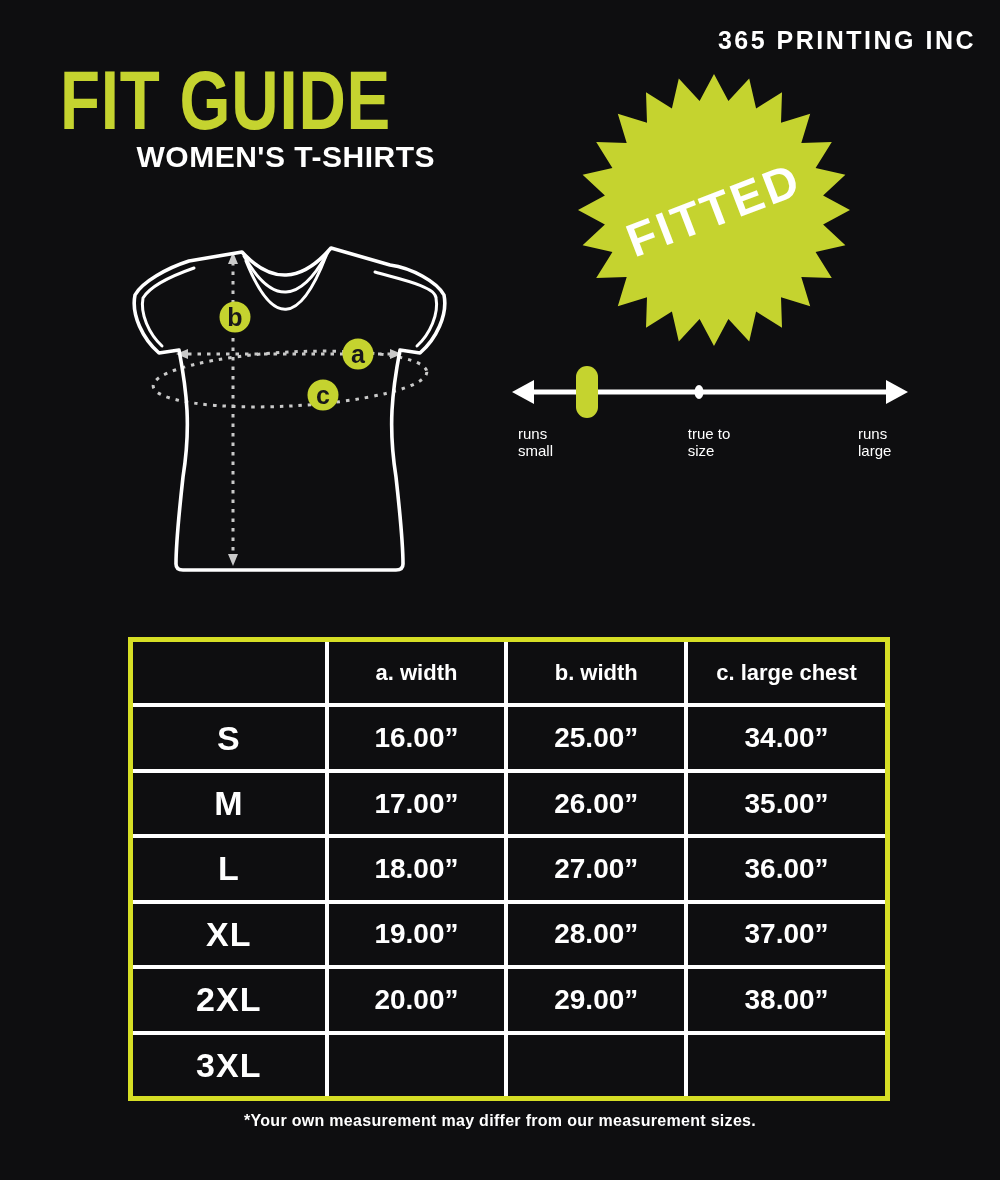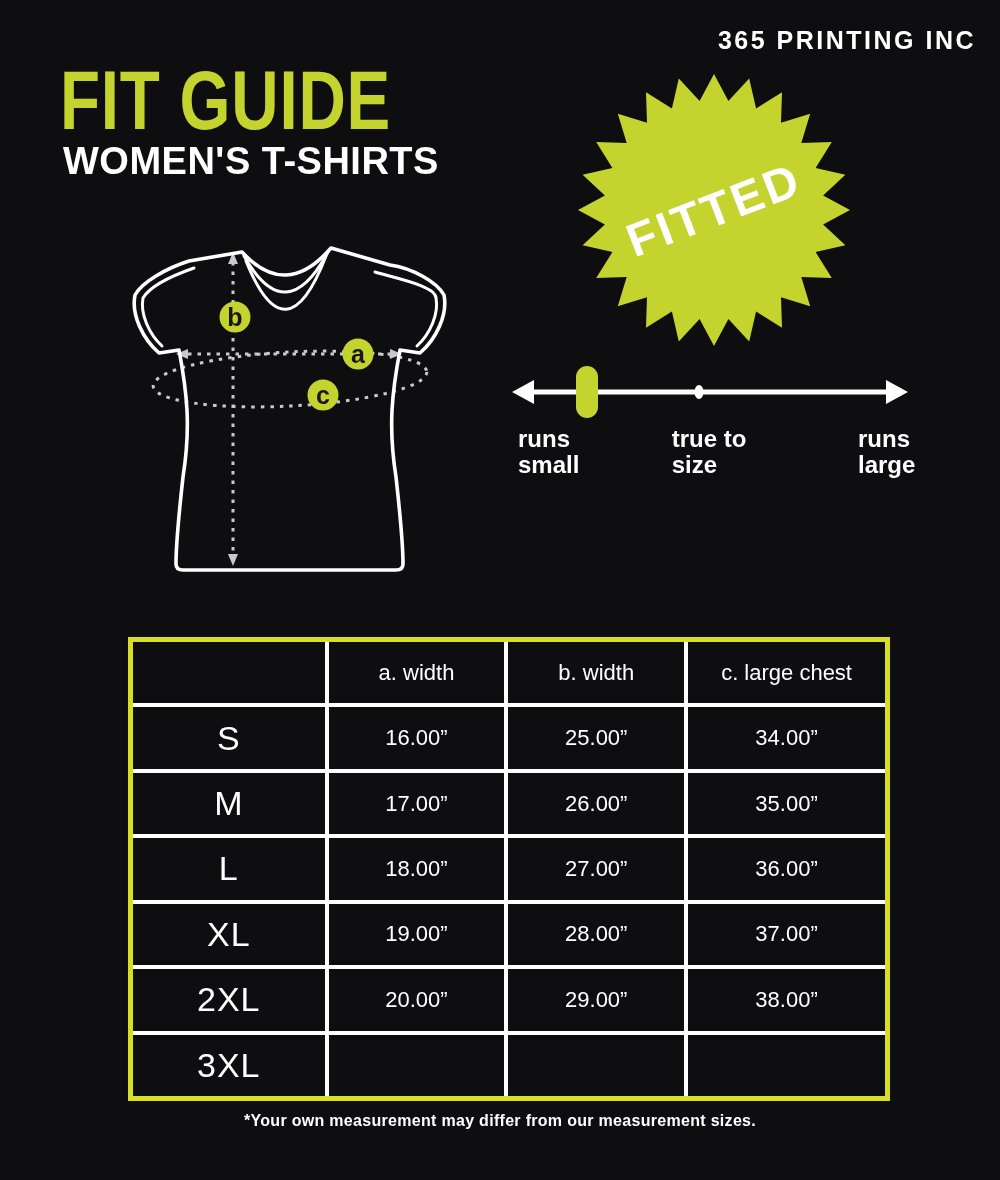--- a/index.html
+++ b/index.html
@@ -19,21 +19,21 @@
   }
   .title {
     position:absolute; left:60px; top:58px;
     font-size:84px; font-weight:800; line-height:1;
     color:var(--accent);
     transform:scaleX(0.78); transform-origin:left top;
     letter-spacing:1px; white-space:nowrap;
   }
   .subtitle {
     position:absolute; left:63px; top:140px; width:372px;
-    text-align:right; font-size:38px; font-weight:800;
+    text-align:right; font-size:30px; font-weight:800;
     color:var(--text); letter-spacing:0.5px; white-space:nowrap;
   }
   
   .badge-svg { position:absolute; left:572px; top:68px; }
   .badge-star { fill:var(--accent); }
   .badge-text {
     fill:var(--text); font-family:"Liberation Sans",sans-serif;
     font-size:47px; font-weight:800; letter-spacing:3px;
   }
   
@@ -49,45 +49,45 @@
     font-size:25px; font-weight:800; text-anchor:middle;
   }
   
   .scale-wrap { position:absolute; left:498px; top:330px; width:430px; height:150px; }
   .scale-svg { position:absolute; left:0; top:0; }
   .scale-line { stroke:var(--text); stroke-width:5; }
   .scale-head { fill:var(--text); }
   .scale-marker { fill:var(--accent); }
   .scale-dot { fill:var(--text); }
   .scale-label {
-    position:absolute; top:96px; font-size:24px; font-weight:700;
+    position:absolute; top:96px; font-size:15px; font-weight:400;
     line-height:1.1; color:var(--text);
   }
   .scale-label.l { left:20px; text-align:left; }
   .scale-label.c { left:211px; transform:translateX(-50%); text-align:left; }
   .scale-label.r { left:360px; text-align:left; }
   
   .size-table {
     position:absolute; left:128px; top:637px; width:762px; height:464px;
     background:var(--text);
     border:5px solid var(--table_border);
     display:grid;
     grid-template-columns:1.09fr 1fr 1fr 1.12fr;
     grid-template-rows:repeat(7, 1fr);
     gap:4px;
   }
   .trow { display:contents; }
   .cell {
     background:var(--background);
     display:flex; align-items:center; justify-content:center;
-    font-weight:400; color:var(--text);
+    font-weight:700; color:var(--text);
   }
   .cell.th { font-size:22px; }
   .cell.size { font-size:34px; letter-spacing:1px; }
-  .cell.val { font-size:22px; }
+  .cell.val { font-size:28px; }
   
   .footnote {
     position:absolute; left:0; top:1112px; width:1000px;
     text-align:center; font-size:16px; font-weight:800; color:var(--text);
     letter-spacing:0.3px;
   }
 </style>
 </head>
 <body>
 

